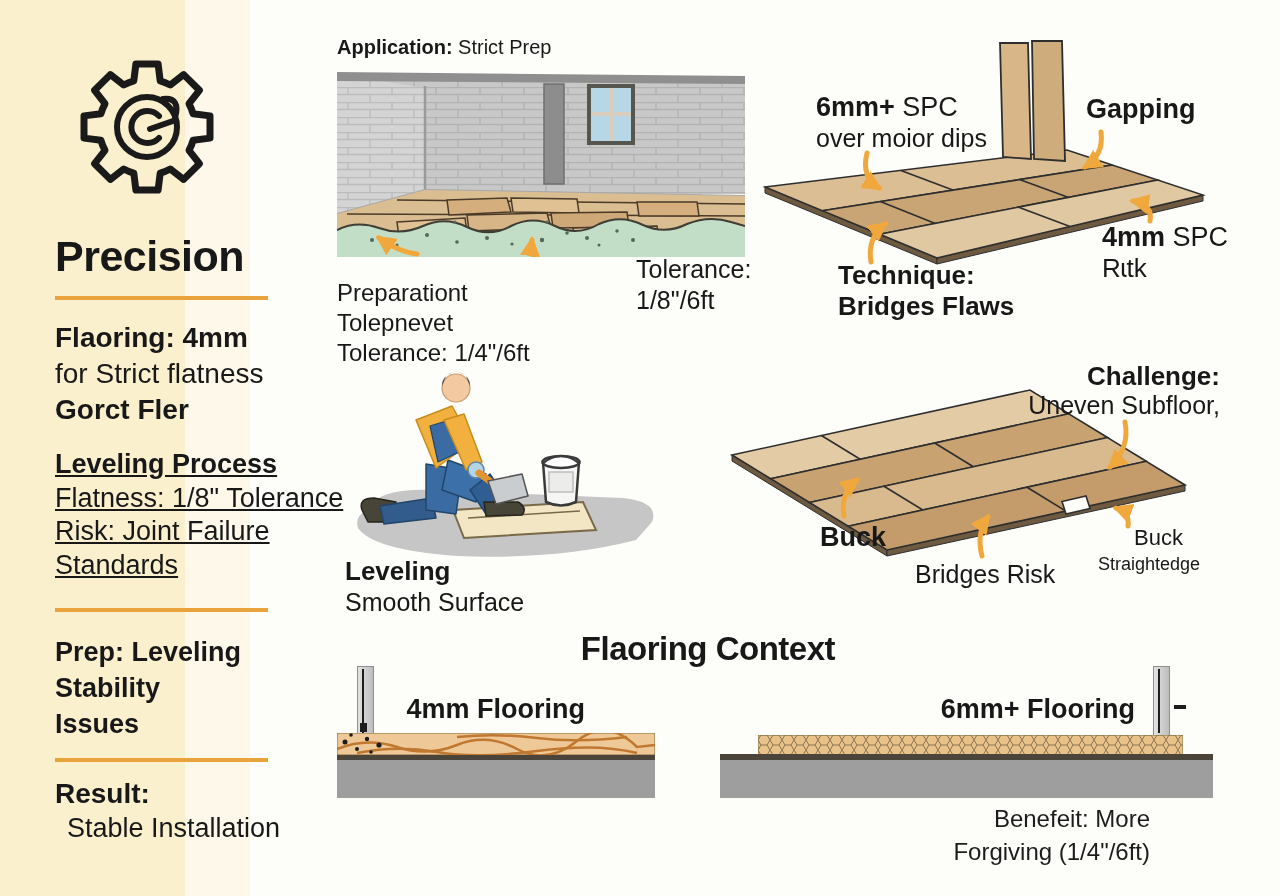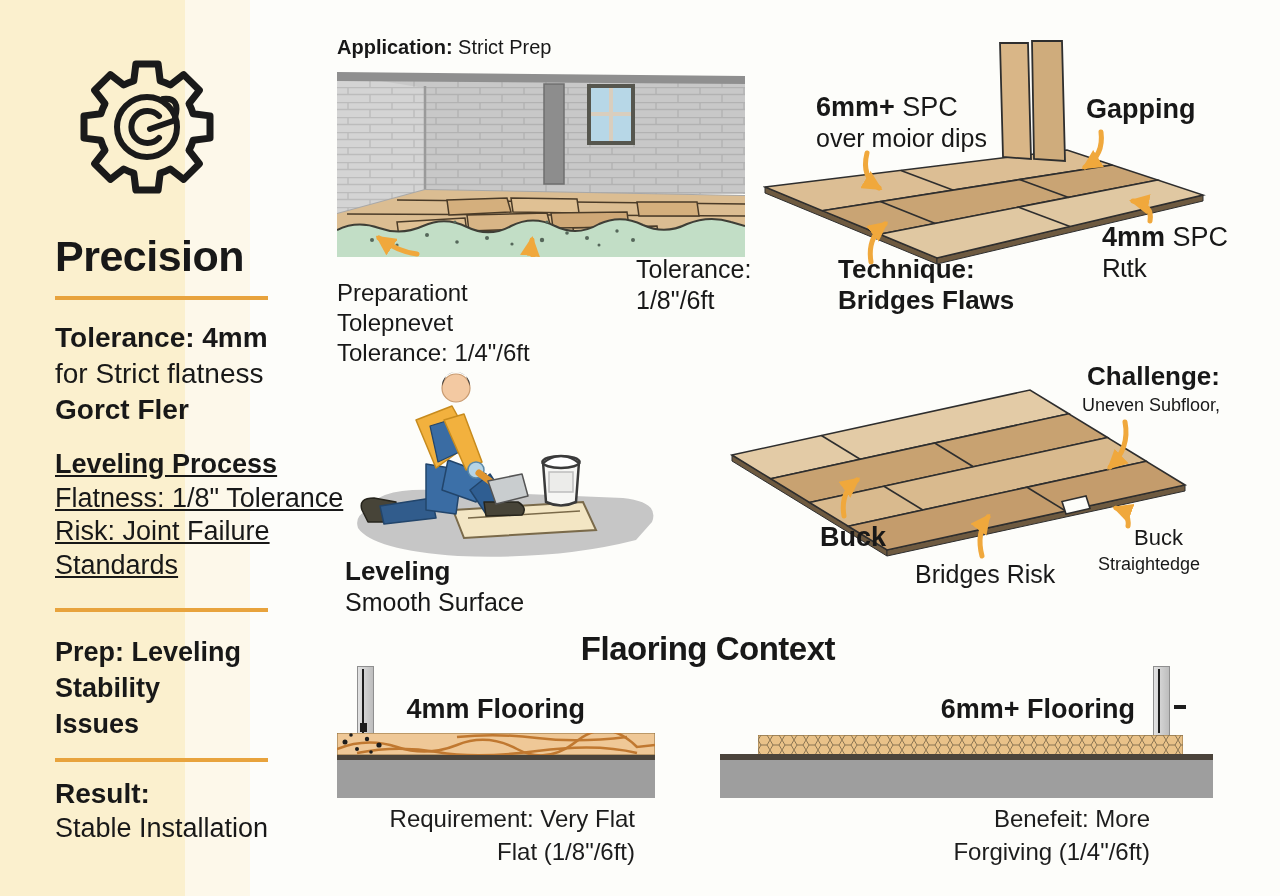--- a/index.html
+++ b/index.html
@@ -40,21 +40,21 @@
       <path stroke-width="6" d="M12,-11 A16,16 0 1 0 12,11"></path>
       <path stroke-width="6" d="M3,2 L26,-6"></path>
       <path stroke-width="6" d="M16,-28 Q34,-30 28,-9"></path>
     </g>
   </svg>
 
   <div class="lbl b" style="left:55px;top:232px;font-size:43px;letter-spacing:-0.5px;">Precision</div>
   <div class="rule" style="left:55px;top:296px;width:213px;"></div>
 
   <div class="abs" style="left:55px;top:320px;font-size:28px;line-height:36px;width:300px;">
-    <div class="b nowrap">Tolerance: 4mm</div>
+    <div class="b nowrap">Flaoring: 4mm</div>
     <div class="nowrap">for Strict flatness</div>
     <div class="b nowrap">Gorct Fler</div>
   </div>
 
   <div class="abs" style="left:55px;top:448px;font-size:27px;line-height:33.5px;width:300px;text-decoration:underline;">
     <div class="b nowrap">Leveling Process</div>
     <div class="nowrap">Flatness: 1/8" Tolerance</div>
     <div class="nowrap">Risk: Joint Failure</div>
     <div class="nowrap">Standards</div>
   </div>
@@ -64,21 +64,21 @@
   <div class="abs" style="left:55px;top:634px;font-size:27px;line-height:36px;width:300px;">
     <div class="b nowrap">Prep: Leveling</div>
     <div class="b nowrap">Stability</div>
     <div class="b nowrap">Issues</div>
   </div>
 
   <div class="rule" style="left:55px;top:758px;width:213px;"></div>
 
   <div class="abs" style="left:55px;top:776px;font-size:28px;line-height:35px;width:300px;">
     <div class="b nowrap">Result:</div>
-    <div class="nowrap" style="font-size:27px;">Stable Installation</div>
+    <div class="nowrap" style="font-size:27px;margin-left:12px;">Stable Installation</div>
   </div>
 
   <div class="lbl" style="left:337px;top:36px;font-size:20px;">
     <span class="b">Application:</span><span> Strict Prep</span>
   </div>
 
   <svg class="abs" style="left:337px;top:72px;" width="408" height="185" viewBox="0 0 408 185">
     <defs>
       <pattern id="brick" width="44" height="15" patternUnits="userSpaceOnUse">
         <path d="M0,0.5 H44 M11,0.5 V7.5 M0,7.5 H44 M33,7.5 V15" stroke="#B2B2B2" stroke-width="1.4" fill="none"></path>
@@ -206,21 +206,21 @@
     <div class="nowrap" style="font-size:25px;">over moior dips</div>
   </div>
 
   <div class="lbl b" style="left:1086px;top:94px;font-size:27px;">Gapping</div>
 
   <div class="abs" style="left:1102px;top:222px;font-size:27px;line-height:31px;">
     <div class="nowrap"><span class="b">4mm</span><span> SPC</span></div>
     <div class="nowrap" style="font-size:26px;">Rɩtk</div>
   </div>
 
-  <div class="abs b" style="left:838px;top:254px;font-size:26px;line-height:31px;">
+  <div class="abs b" style="left:838px;top:260px;font-size:26px;line-height:31px;">
     <div class="nowrap">Technique:</div>
     <div class="nowrap">Bridges Flaws</div>
   </div>
 
   <svg class="abs" style="left:338px;top:362px;" width="322" height="200" viewBox="0 0 322 200">
     <g>
       <path d="M30,148 Q38,126 95,128 L285,136 Q322,140 314,160 L298,178 Q220,198 120,194 Q35,188 20,166 Q16,154 30,148 Z" fill="#C6C6C6"></path>
     </g>
     <g>
       <polygon points="115,148 245,140 258,168 126,176" fill="#F3E6C4" stroke="#7a6a4a" stroke-width="2"></polygon>
@@ -281,21 +281,21 @@
     <g fill="none" stroke="#F0A83C" stroke-width="5" stroke-linecap="round">
       <path d="M397,39 Q402,65 382,84" marker-end="url(#ah3)"></path>
       <path d="M116,133 Q112,110 129,97" marker-end="url(#ah3)"></path>
       <path d="M254,173 Q248,150 260,134" marker-end="url(#ah3)"></path>
       <path d="M400,143 Q402,130 388,125" marker-end="url(#ah3)"></path>
     </g>
   </svg>
 
   <div class="abs ctr" style="left:1020px;top:362px;width:200px;font-size:26px;line-height:29px;">
     <div class="b nowrap">Challenge:</div>
-    <div class="nowrap" style="font-size:18px;">Uneven Subfloor,</div>
+    <div class="nowrap" style="font-size:25px;">Uneven Subfloor,</div>
   </div>
 
   <div class="lbl b" style="left:820px;top:522px;font-size:27px;">Buck</div>
 
   <div class="lbl" style="left:915px;top:560px;font-size:25px;">Bridges Risk</div>
 
   <div class="abs ctr" style="left:1068px;top:524px;width:115px;font-size:22px;line-height:27px;">
     <div class="nowrap">Buck</div>
     <div class="nowrap" style="font-size:18px;margin-left:30px;">Straightedge</div>
   </div>
@@ -321,24 +321,20 @@
         <circle cx="20" cy="16" r="2"></circle>
         <circle cx="30" cy="6" r="2.2"></circle>
       <circle cx="42" cy="12" r="2.6"></circle>
         <circle cx="14" cy="2" r="1.8"></circle>
         <circle cx="34" cy="19" r="1.8"></circle>
     </g>
   </svg>
   <div class="abs" style="left:337px;top:755px;width:318px;height:5px;background:#4B443B;"></div>
   <div class="abs" style="left:337px;top:760px;width:318px;height:38px;background:#9E9E9E;"></div>
 
-  <div class="abs ctr cap" style="left:355px;top:802px;width:280px;font-size:24px;line-height:33px;">
-    <div class="nowrap">Requirement: Very Flat</div>
-    <div class="nowrap">Flat (1/8"/6ft)</div>
-  </div>
 
   <div class="lbl b ctr" style="left:895px;top:694px;width:240px;font-size:27px;">6mm+ Flooring</div>
 
   <div class="abs" style="left:1153px;top:666px;width:17px;height:70px;background:linear-gradient(90deg,#E2E2E2,#BDBDBD);border:1px solid #8f8f8f;">
     <div class="abs" style="left:4px;top:2px;width:2px;height:64px;background:#1d1d1d;"></div>
   </div>
   <div class="abs" style="left:1174px;top:705px;width:12px;height:4px;background:#1d1d1d;"></div>
 
   <svg class="abs" style="left:758px;top:735px;" width="425" height="20" viewBox="0 0 425 20">
     <defs>

